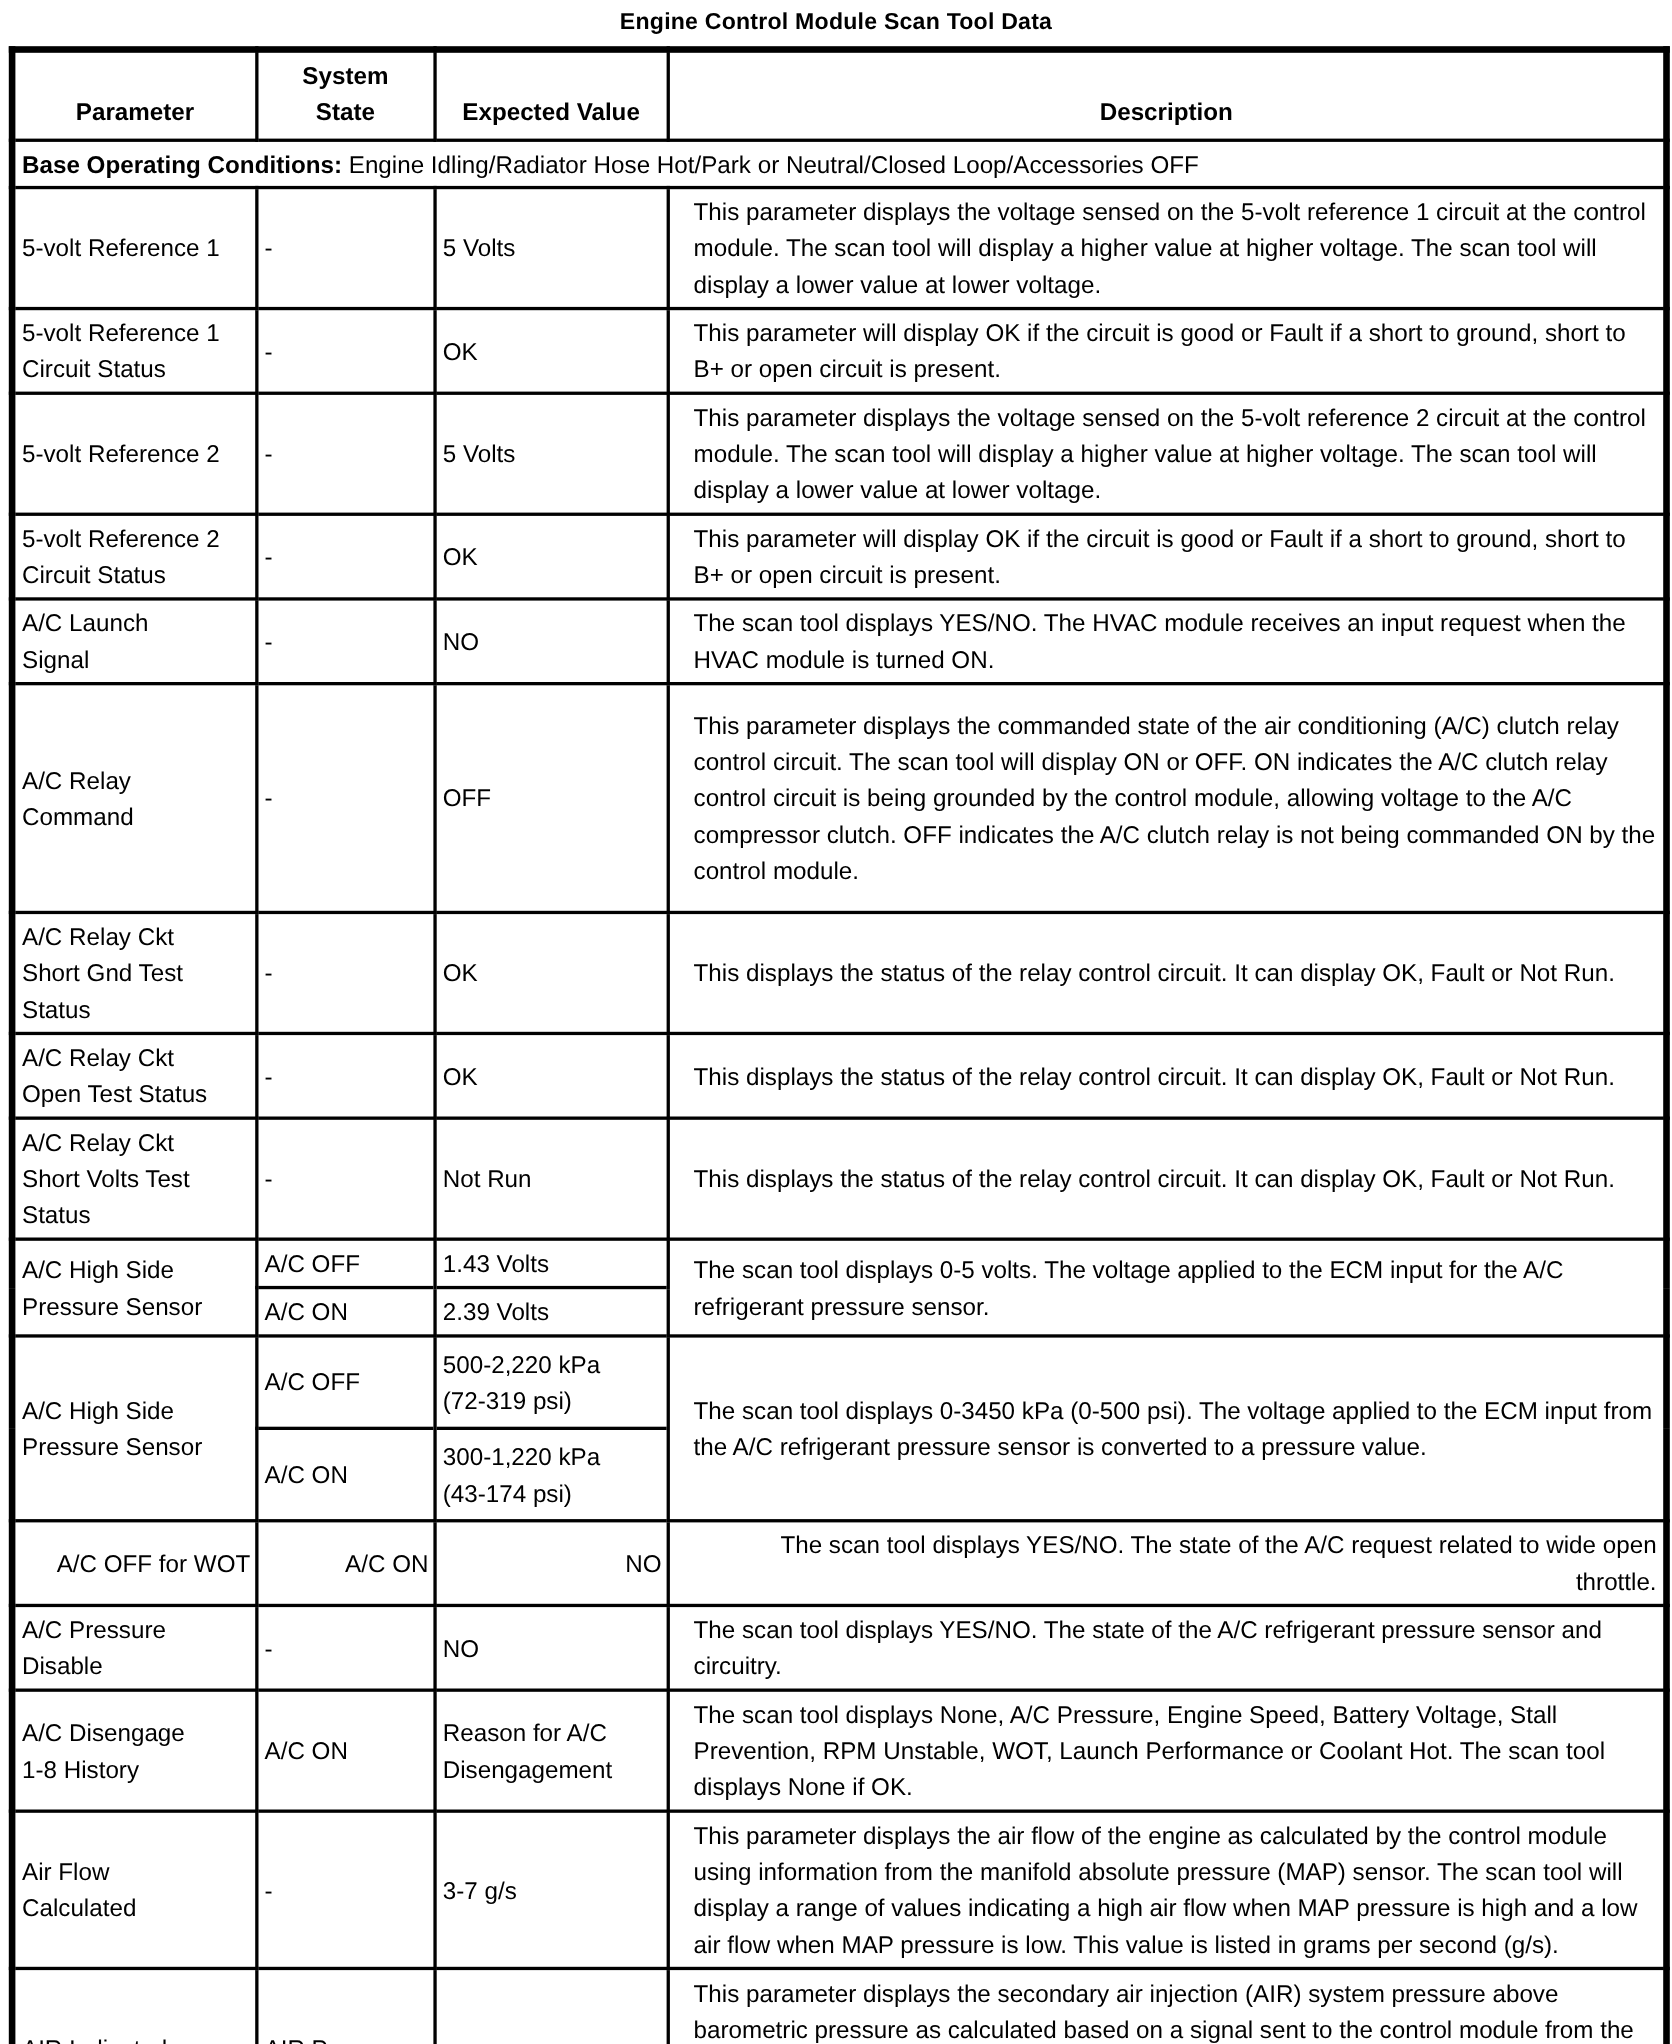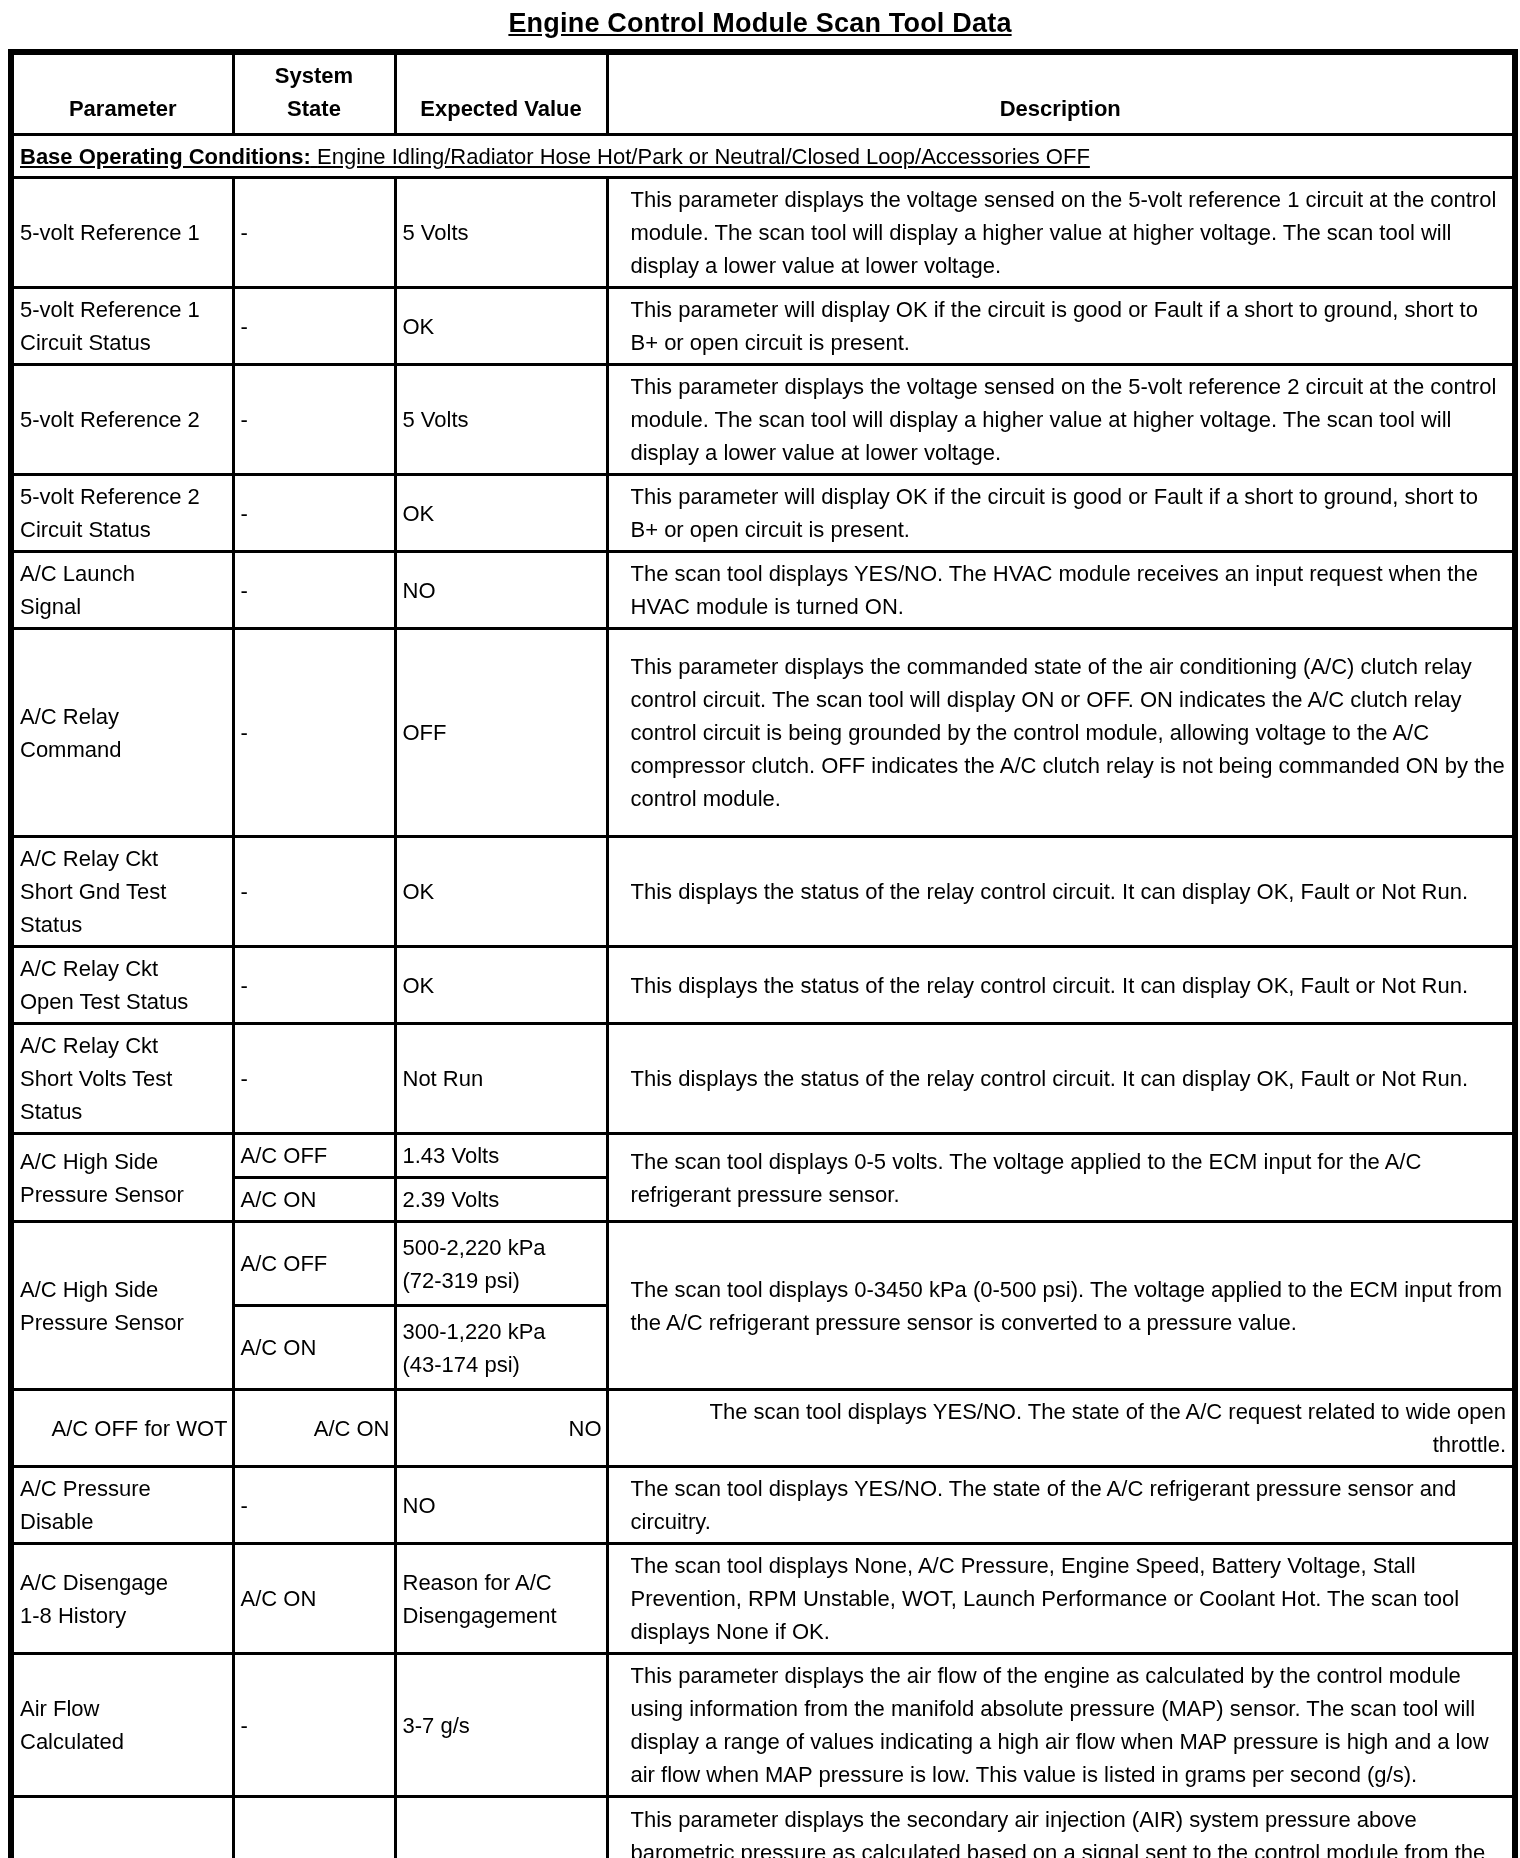--- a/index.html
+++ b/index.html
@@ -10,24 +10,23 @@
     font-family: "Liberation Sans", sans-serif;
   }
   .page {
     width: 1520px;
     box-sizing: border-box;
     padding: 6px 8px 12px 8px;
   }
   .title {
     text-align: center;
     font-weight: bold;
-    font-size: 27px;
+    font-size: 21px;
     margin: 2px 0 10px 0;
     letter-spacing: 0.2px;
-    text-decoration: underline;
   }
   table.scan {
     width: 1504px;
     table-layout: fixed;
     border-collapse: collapse;
     border: 6px solid #000;
     font-size: 22px;
     line-height: 1.5;
   }
   col.c-param { width: 222px; }
@@ -59,21 +58,20 @@
   }
   td.desc {
     padding-left: 22px;
     padding-right: 6px;
   }
   tr.section-row td {
     font-weight: normal;
     padding: 3px 6px;
     height: 34px;
     white-space: nowrap;
-    text-decoration: underline;
   }
   tr.section-row .b {
     font-weight: bold;
   }
   tr.sub td.state, tr.sub td.value {
     border-bottom-width: 2px;
   }
 </style>
 </head>
 <body>

